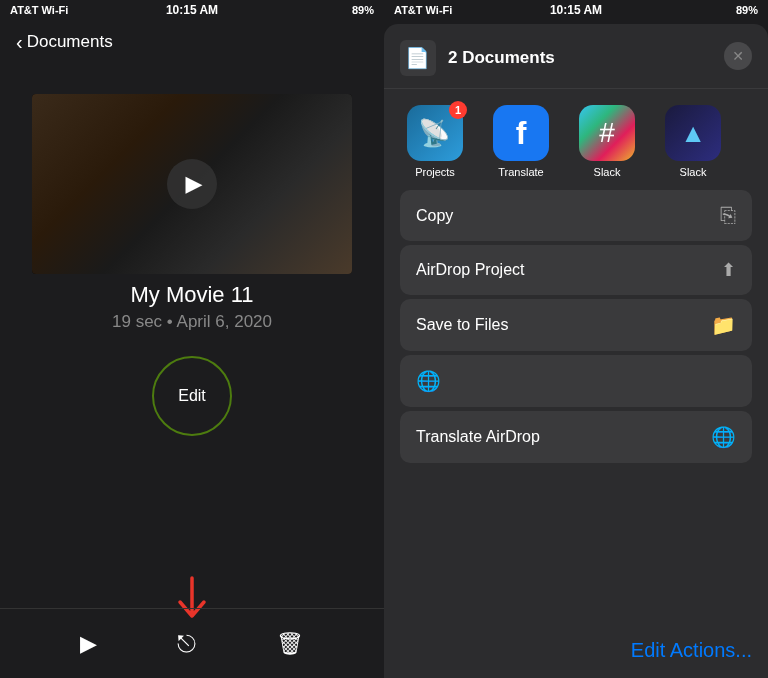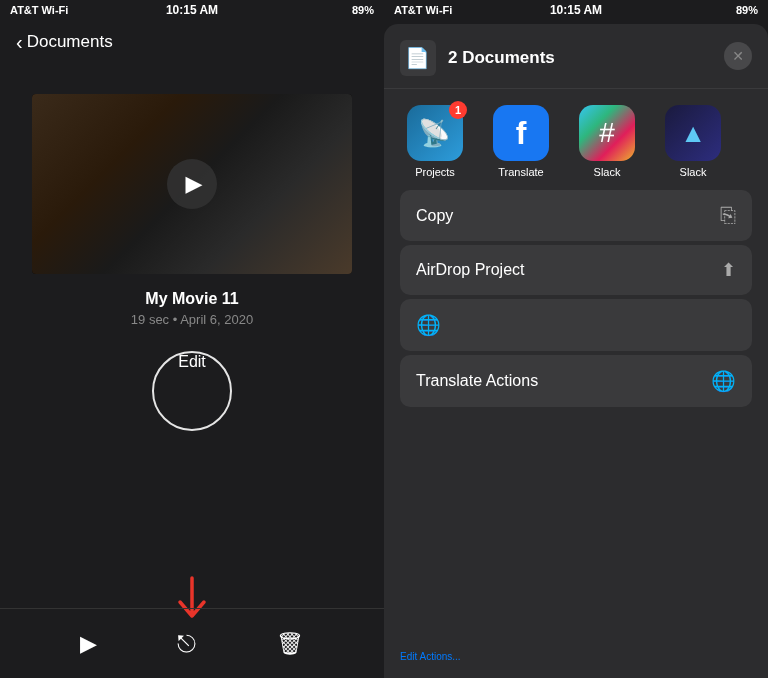--- a/index.html
+++ b/index.html
@@ -108,41 +108,42 @@
     }
 
     .play-icon {
       color: #fff;
       font-size: 22px;
       margin-left: 4px;
     }
 
     .movie-title {
       color: #fff;
-      font-size: 16px;
-      font-weight: 700;
-      margin-top: 16px;
+      font-size: 22px;
+      font-weight: 400;
+      margin-top: 8px;
     }
 
     .movie-meta {
       color: #888;
-      font-size: 13px;
+      font-size: 17px;
       margin-top: 4px;
     }
 
     .edit-button {
       width: 80px;
       height: 80px;
       border-radius: 50%;
-      border: 2px solid #e5e5e5;
+      border: 2px solid #4d7c0f;
       background: transparent;
       color: #fff;
       font-size: 16px;
       margin-top: 24px;
       display: flex;
+      align-items: center;
       justify-content: center;
       cursor: pointer;
     }
 
     .bottom-toolbar {
       height: 70px;
       border-top: 1px solid #333;
       display: flex;
       align-items: center;
       justify-content: space-around;
@@ -336,23 +337,23 @@
       font-size: 16px;
     }
 
     .action-icon {
       color: #aaa;
       font-size: 20px;
     }
 
     .edit-actions {
       color: #007aff;
-      font-size: 10px;
+      font-size: 20px;
       padding: 14px 16px 16px;
-      text-align: left;
+      text-align: right;
       cursor: pointer;
     }
 
     
     .airdrop-inner {
       display: flex;
       align-items: center;
       justify-content: center;
       width: 100%;
       height: 100%;
@@ -471,27 +472,31 @@
         <span class="action-label">Copy</span>
         <span class="action-icon">⎘</span>
       </div>
 
       <div class="action-item">
         <span class="action-label">AirDrop Project</span>
         <span class="action-icon" style="font-size:18px;">⬆</span>
       </div>
 
 
+      <div class="action-item">
+        <span class="action-label">Save to Files</span>
+        <span class="action-icon">📁</span>
+      </div>
 
       <div class="action-item">
         <span class="action-icon">🌐</span>
       </div>
 
       <div class="action-item">
-        <span class="action-label">Translate Actions</span>
+        <span class="action-label">Translate AirDrop</span>
         <span class="action-icon">🌐</span>
       </div>
 
     </div>
 
     <div class="edit-actions">
       <span>Edit Actions...</span>
     </div>
 
   </div>

